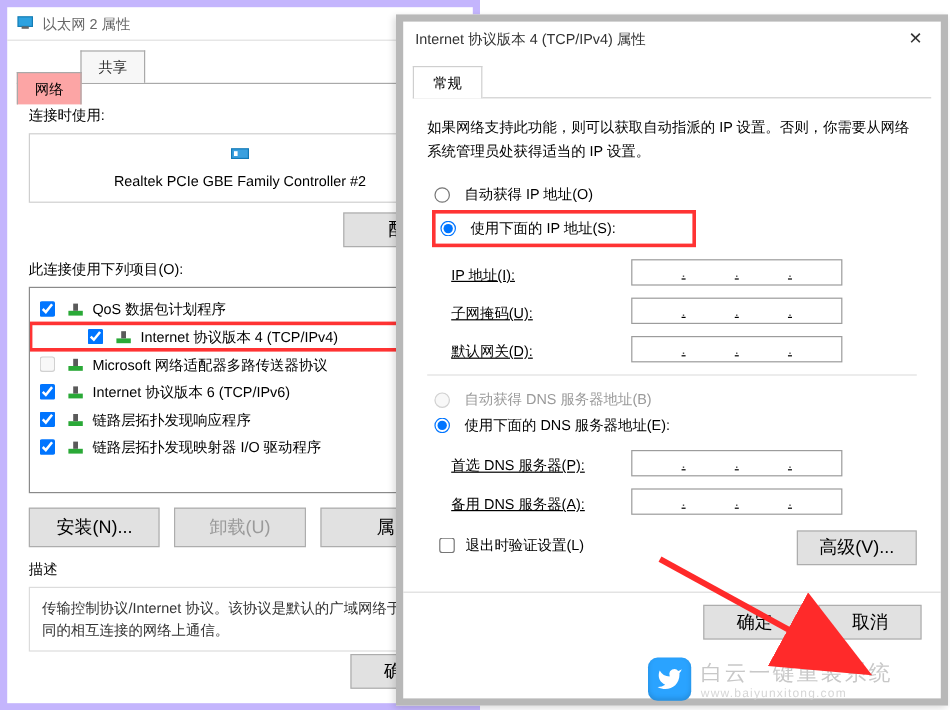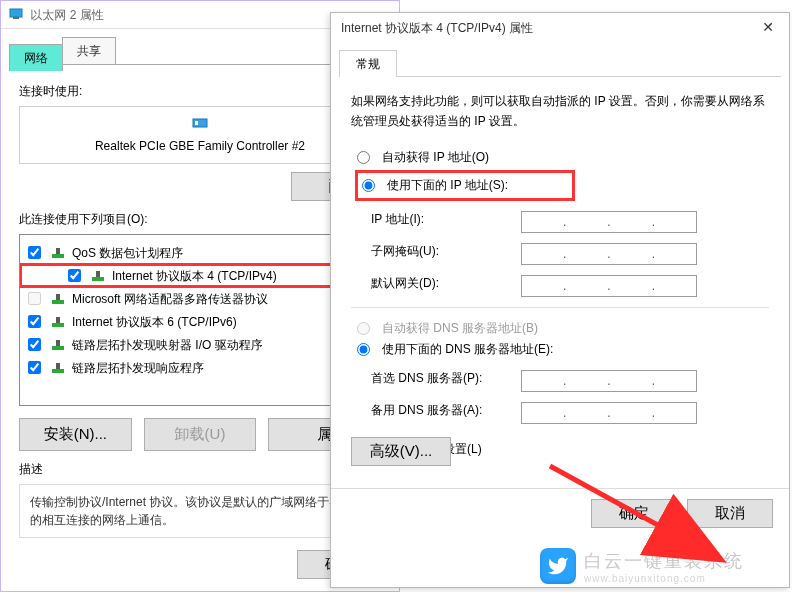--- a/index.html
+++ b/index.html
@@ -10,21 +10,21 @@
     background: #fff;
     color: #000;
     width: 792px;
     height: 592px;
     position: relative;
     overflow: hidden;
   }
   .window {
     position: absolute;
     background: #fff;
-    border: 1px solid #c4b5fd;
+    border: 6px solid #c4b5fd;
   }
   .titlebar {
     height: 28px;
     line-height: 28px;
     padding: 0 8px;
     font-size: 12px;
     border-bottom: 1px solid #e0e0e0;
     color: #666;
     position: relative;
   }
@@ -58,23 +58,23 @@
   }
   .tab {
     padding: 5px 14px 4px;
     border: 1px solid #a9a9a9;
     border-bottom: none;
     margin-right: -1px;
     background: #fff;
     font-size: 12px;
   }
   .tab.active {
-    background: #5eead4;
+    background: #fca5a5;
     position: relative;
-    top: 7px;
+    top: 18px;
   }
   .tab.inactive { background: #f7f7f7; color: #333; }
   .pane {
     padding: 10px 18px;
   }
   .section-label { margin: 8px 0 6px 0; }
   .adapter-box {
     border: 1px solid #cfcfcf;
     padding: 8px 8px 10px 8px;
     display: flex;
@@ -195,22 +195,23 @@
     border: 3px solid #ff3333;
     width: 220px;
     padding: 2px 4px;
     margin: 2px 0 6px 4px;
   }
   .fields {
     margin: 6px 0 10px 20px;
   }
   .field-row {
     display: flex;
-    align-items: flex-start;
+    align-items: flex-end;
     margin: 10px 0;
+    text-decoration: underline;
   }
   .field-label {
     width: 150px;
   }
   .ip-box {
     width: 176px;
     height: 22px;
     border: 1px solid #9c9c9c;
     display: flex;
     align-items: center;
@@ -224,20 +225,21 @@
     margin: 6px 0 10px 0;
   }
   .chk-row {
     display: flex;
     align-items: center;
     gap: 6px;
     margin: 16px 0 0 6px;
   }
   .adv-row {
     display: flex;
+    justify-content: flex-end;
     margin-top: -22px;
   }
   .front-bottom {
     border-top: 1px solid #dcdcdc;
     margin-top: 22px;
     padding: 10px 16px;
     display: flex;
     justify-content: flex-end;
     gap: 10px;
   }
@@ -352,31 +354,31 @@
           <span>Internet 协议版本 6 (TCP/IPv6)</span>
         </div>
         <div class="item-row">
           <input type="checkbox" checked="" style="">
           <span class="item-icon">
             <svg width="14" height="14">
               <rect x="1" y="8" width="12" height="4" fill="#2aa937"></rect>
               <rect x="5" y="2" width="4" height="6" fill="#5a5a5a"></rect>
             </svg>
           </span>
-          <span>链路层拓扑发现映射器 I/O 驱动程序</span>
+          <span>链路层拓扑发现响应程序</span>
         </div>
         <div class="item-row">
           <input type="checkbox" checked="" style="">
           <span class="item-icon">
             <svg width="14" height="14">
               <rect x="1" y="8" width="12" height="4" fill="#2aa937"></rect>
               <rect x="5" y="2" width="4" height="6" fill="#5a5a5a"></rect>
             </svg>
           </span>
-          <span>链路层拓扑发现响应程序</span>
+          <span>链路层拓扑发现映射器 I/O 驱动程序</span>
         </div>
       </div>
 
     <div class="three-btns">
       <button class="btn">安装(N)...</button>
       <button class="btn" disabled="" style="color:#9a9a9a">卸载(U)</button>
       <button class="btn">属</button>
     </div>
 
     <div class="desc-box">

